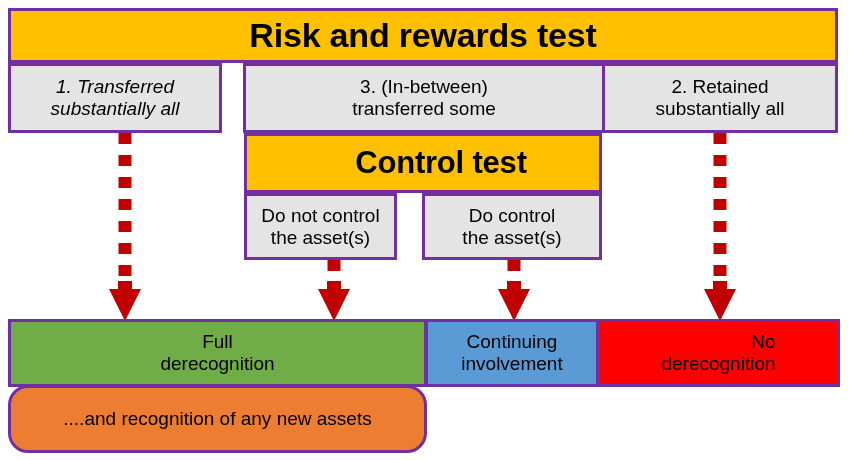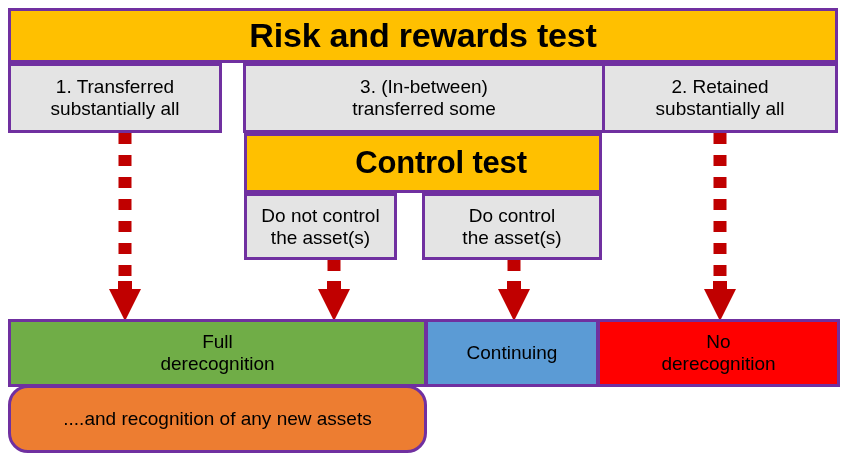--- a/index.html
+++ b/index.html
@@ -49,42 +49,42 @@
     font-size: 19px;
     font-weight: normal;
   }
 
   
   .outcome {
     font-size: 19px;
   }
   .outcome.green  { background: #70AD47; }
   .outcome.blue   { background: #5B9BD5; }
-  .outcome.red    { background: #FF0000; }
+  .outcome.red    { background: #FF0000; text-align: right; }
   .outcome.orange { background: #ED7D31; border-radius: 20px; }
 
   
   .arrow {
     position: absolute;
     width: 34px;
   }
   .arrow svg { display: block; }
 
   .txt { display: block; }
 </style>
 </head>
 <body>
 
 <div id="canvas">
 
   <div class="box banner" style="left:8px; top:8px; width:830px; height:55px;">
     <span class="txt">Risk and rewards test</span>
   </div>
 
-  <div class="box cell" style="left:8px; top:63px; width:214px; height:70px;">
+  <div class="box cell" style="left:8px; top:63px; width:214px; height:70px;font-style:italic;">
     <span>
       <span class="txt">1. Transferred</span>
       <span class="txt">substantially all</span>
     </span>
   </div>
 
   <div class="box cell" style="left:243px; top:63px; width:362px; height:70px;">
     <span>
       <span class="txt">3. (In-between)</span>
       <span class="txt">transferred some</span>
@@ -147,20 +147,21 @@
   <div class="box outcome green" style="left:8px; top:319px; width:419px; height:68px;">
     <span>
       <span class="txt">Full</span>
       <span class="txt">derecognition</span>
     </span>
   </div>
 
   <div class="box outcome blue" style="left:425px; top:319px; width:174px; height:68px;">
     <span>
       <span class="txt">Continuing</span>
+      <span class="txt">involvement</span>
     </span>
   </div>
 
   <div class="box outcome red" style="left:597px; top:319px; width:243px; height:68px;">
     <span>
       <span class="txt">No</span>
       <span class="txt">derecognition</span>
     </span>
   </div>
 

